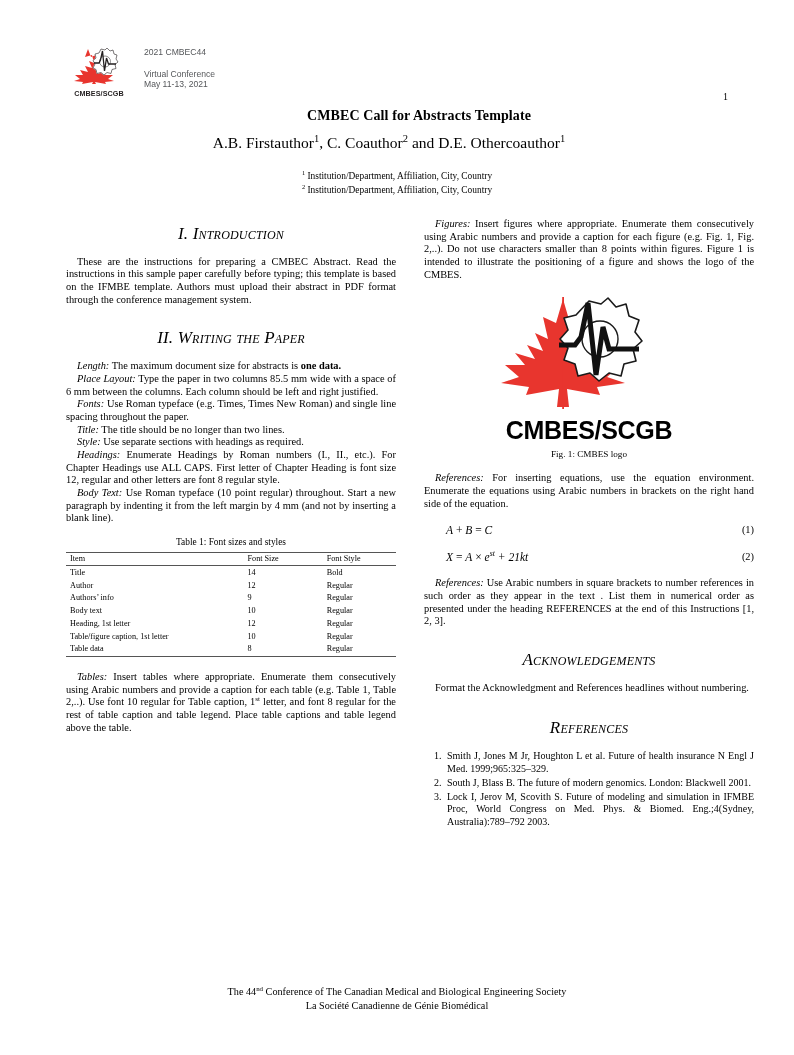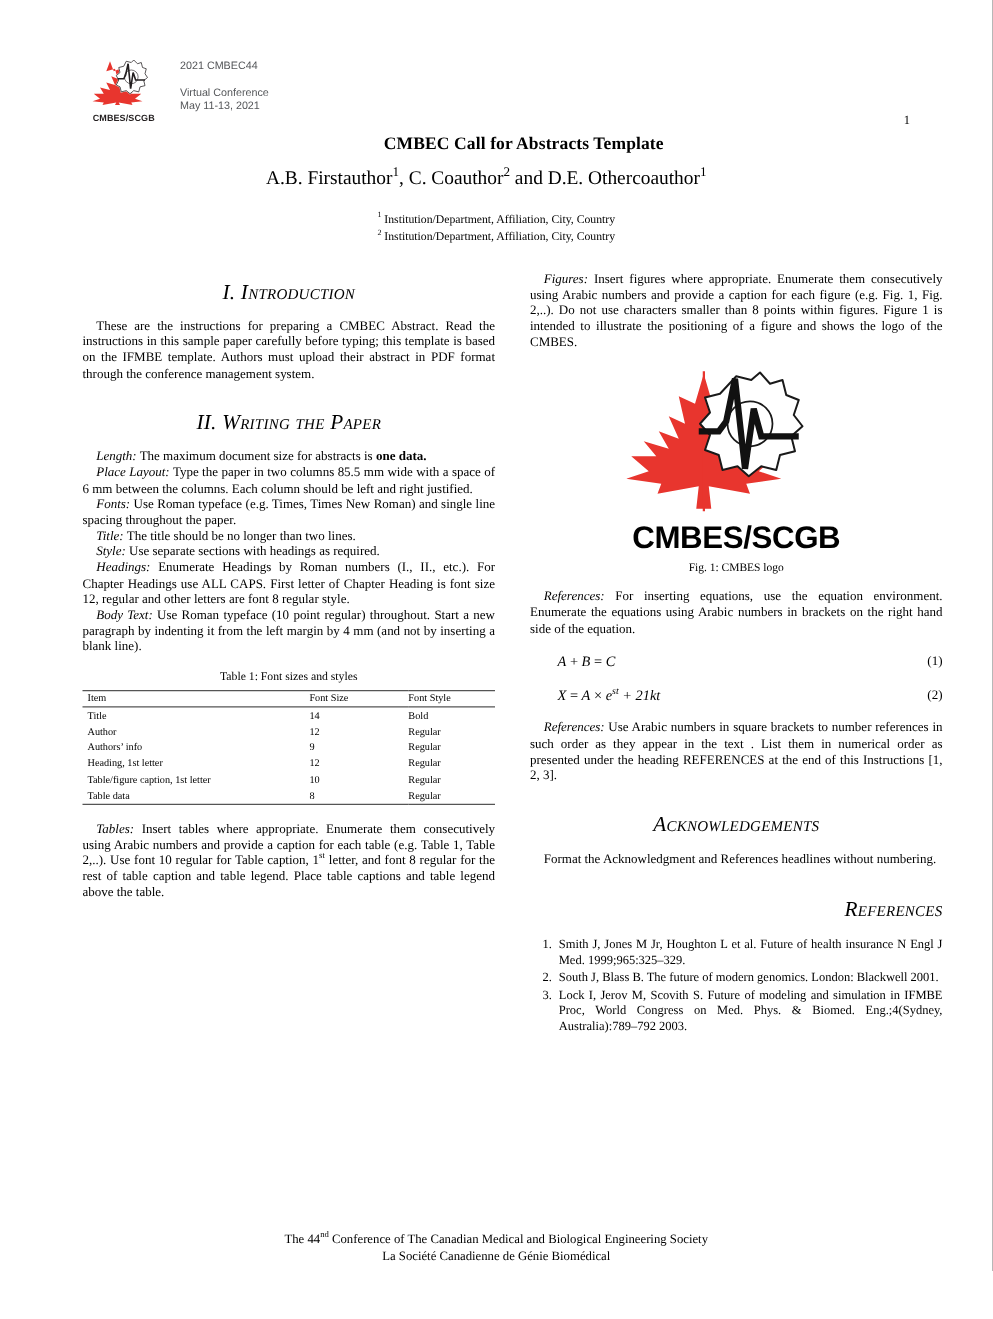--- a/index.html
+++ b/index.html
@@ -289,20 +289,25 @@
             <td class="c1">Author</td>
             <td class="c2">12</td>
             <td class="c3">Regular</td>
           </tr>
         <tr>
             <td class="c1">Authors’ info</td>
             <td class="c2">9</td>
             <td class="c3">Regular</td>
           </tr>
         <tr>
+            <td class="c1">Body text</td>
+            <td class="c2">10</td>
+            <td class="c3">Regular</td>
+          </tr>
+        <tr>
             <td class="c1">Heading, 1st letter</td>
             <td class="c2">12</td>
             <td class="c3">Regular</td>
           </tr>
         <tr>
             <td class="c1">Table/figure caption, 1st letter</td>
             <td class="c2">10</td>
             <td class="c3">Regular</td>
           </tr>
         <tr>
@@ -351,21 +356,21 @@
       <span class="ebody"><span>X</span><span class="op"> = </span><span>A</span><span class="op"> × </span><span>e</span><sup>st</sup><span> + 21kt</span></span>
       <span class="enum">(2)</span>
     </div>
 
     <p class="body" style="margin-top:13px;"><span class="it">References:</span><span> Use Arabic numbers in square brackets to number references in such order as they appear in the text . List them in numerical order as presented under the heading REFERENCES at the end of this Instructions [1, 2, 3].</span></p>
 
     <div class="sec-head" style="margin-top:22px;">Acknowledgements</div>
 
     <p class="body">Format the Acknowledgment and References headlines without numbering.</p>
 
-    <div class="sec-head" style="margin-top:24px;text-align:right;">References</div>
+    <div class="sec-head" style="margin-top:24px;">References</div>
 
     <ol class="refs">
       <li>Smith J, Jones M Jr, Houghton L et al. Future of health insurance N Engl J Med.  1999;965:325–329.</li>
       <li>South J, Blass B. The future of modern genomics.  London: Blackwell 2001.</li>
       <li>Lock I, Jerov M, Scovith S. Future of modeling and simulation in IFMBE Proc, World Congress on Med. Phys. &amp; Biomed. Eng.;4(Sydney, Australia):789–792 2003.</li>
     </ol>
 
   </div>
 
   <div class="footer">

